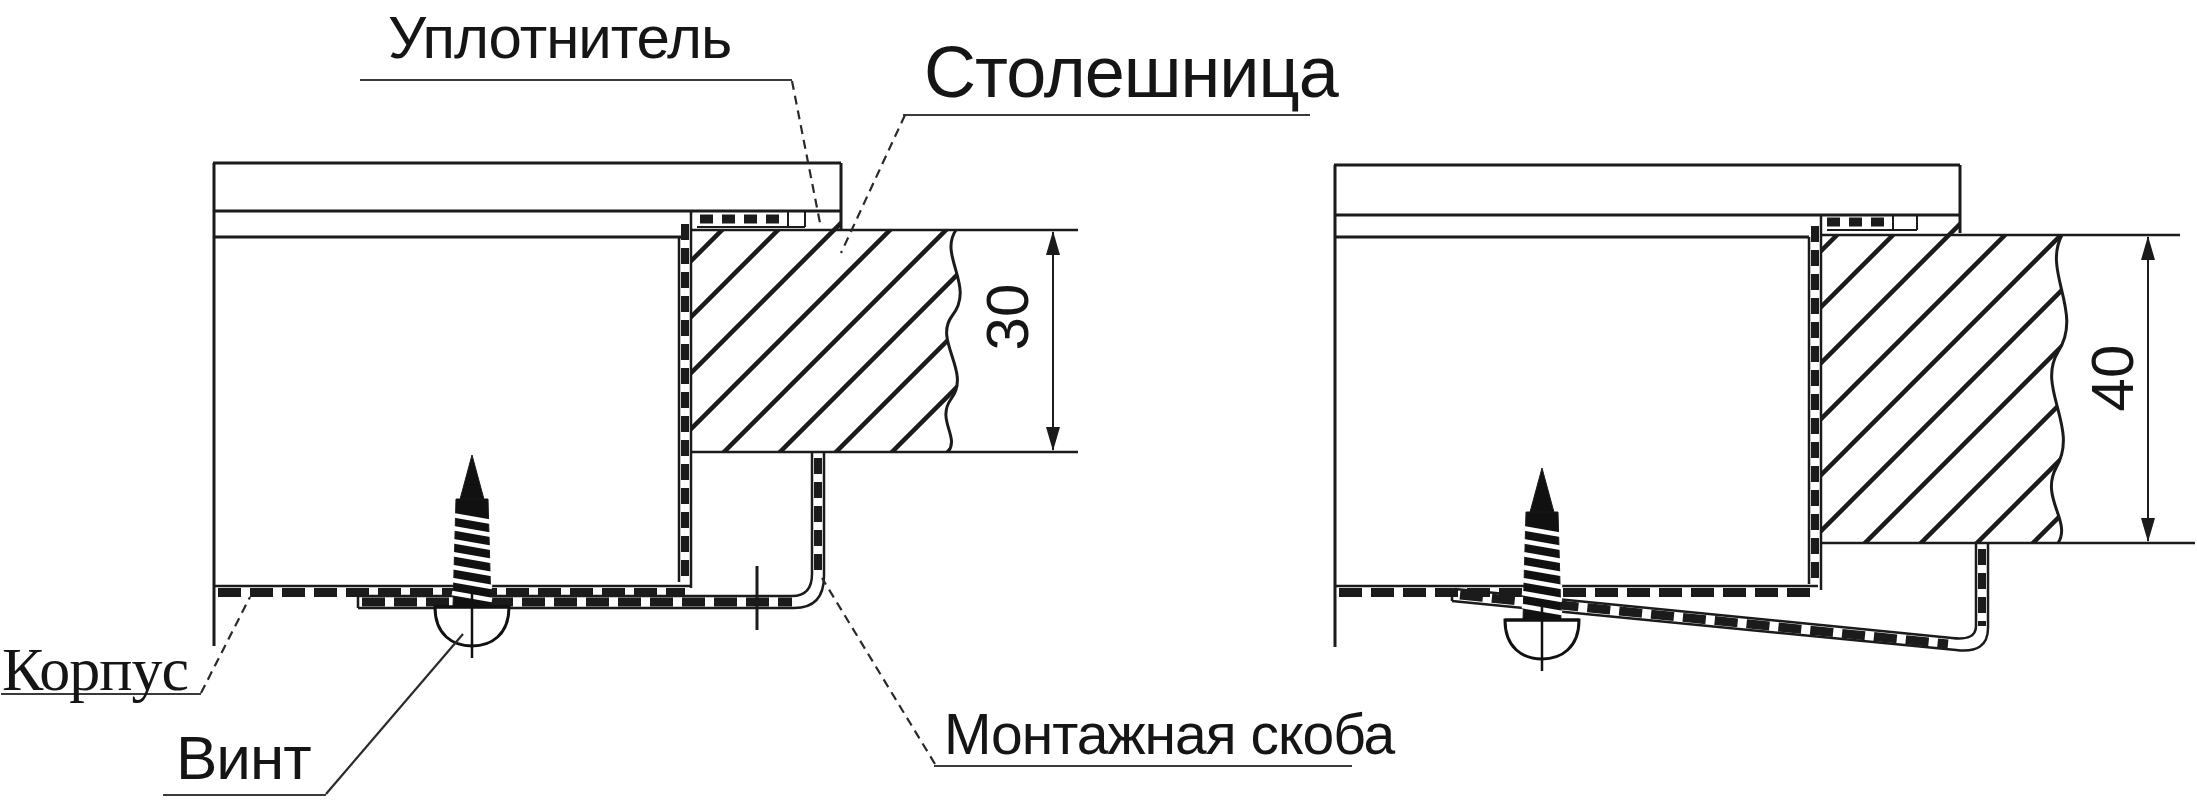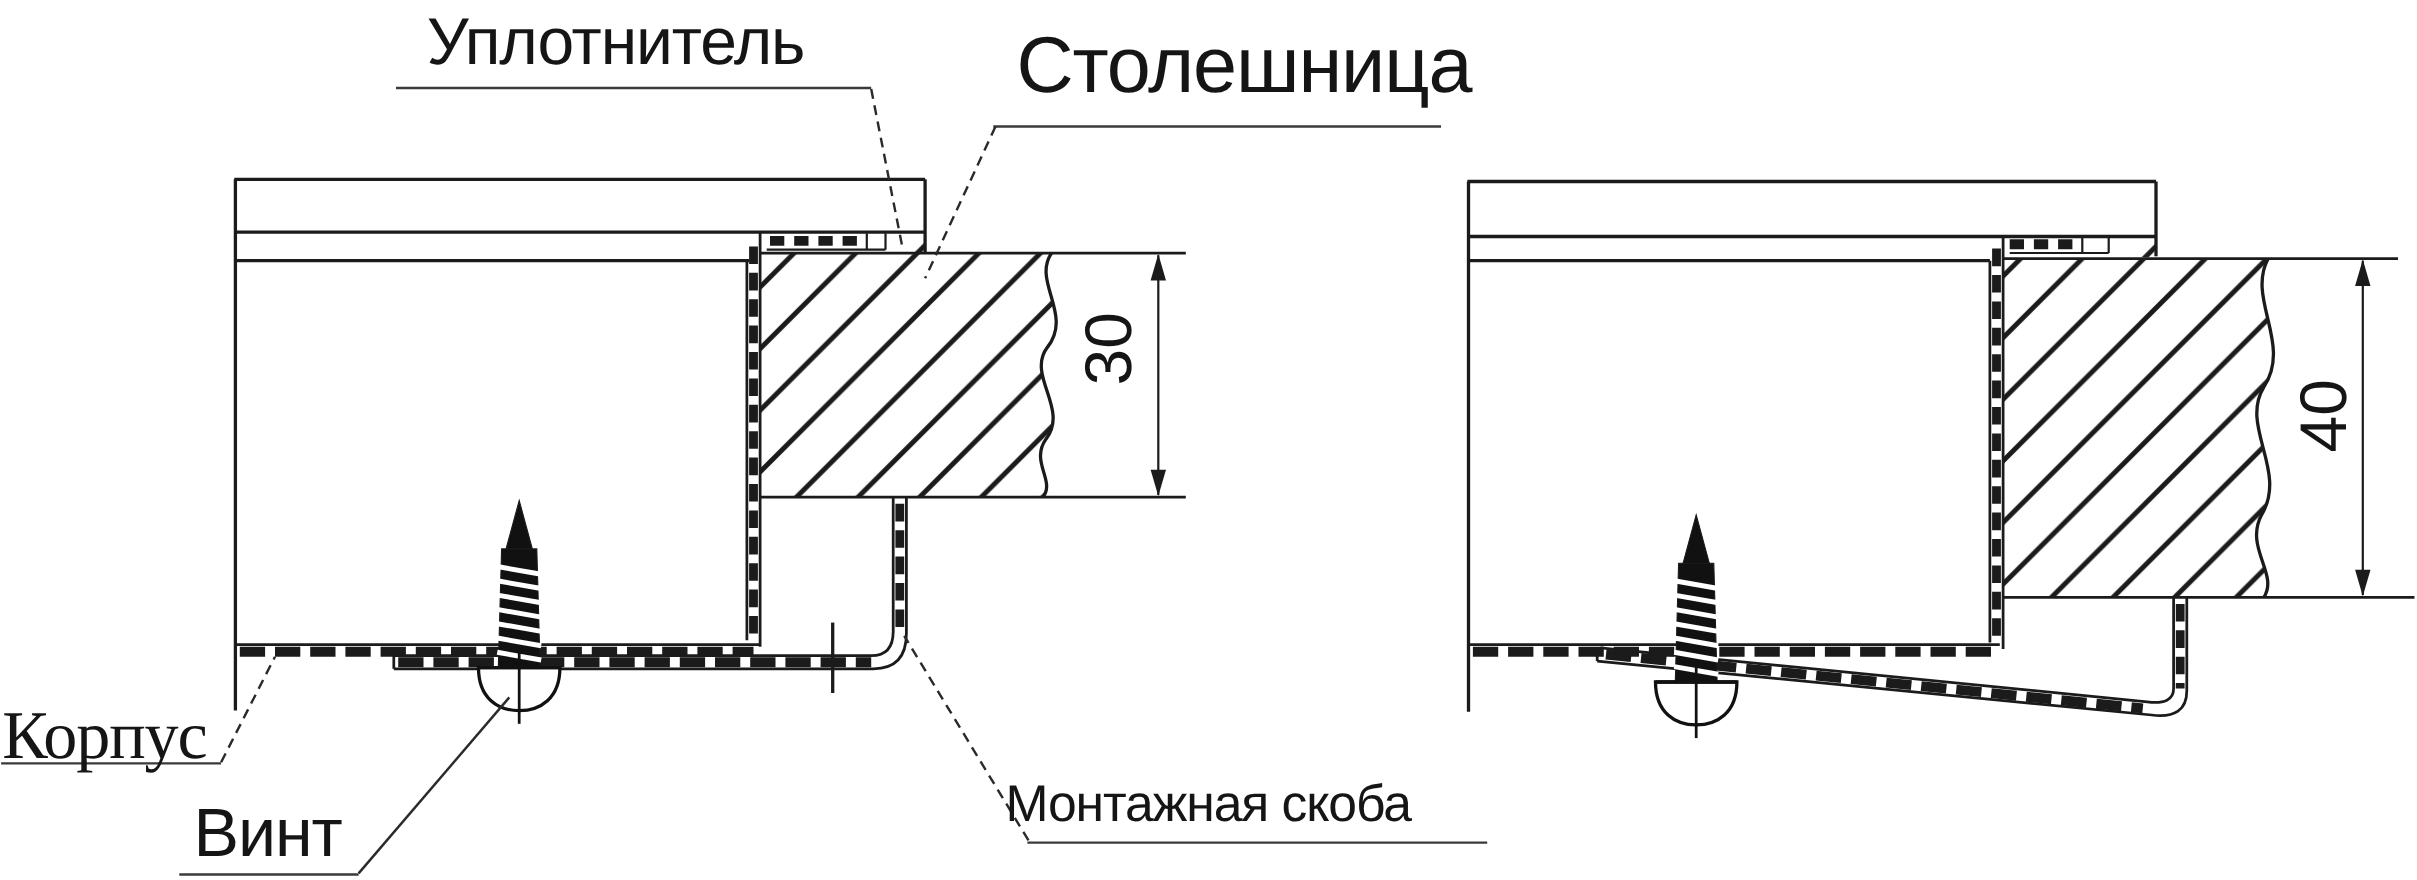--- a/index.html
+++ b/index.html
@@ -15,24 +15,24 @@
   .lbl{
     position:absolute;
     white-space:nowrap;
     color:#151515;
     letter-spacing:-1px;
     line-height:1;
     user-select:none;
     text-align:center;
   }
   .lbl-seal{left:388px;top:8px;font-size:60px;}
-  .lbl-countertop{left:924px;top:24px;font-size:72px;}
+  .lbl-countertop{left:924px;top:36px;font-size:72px;}
   .lbl-body{left:2px;top:638px;font-size:62px;font-family:Liberation Serif, serif;}
   .lbl-screw{left:176px;top:727px;font-size:62px;}
-  .lbl-bracket{left:914px;top:706px;font-size:47px;}
+  .lbl-bracket{left:944px;top:706px;font-size:57px;}
   .dim{
     position:absolute;
     font-size:60px;
     width:70px;height:70px;
     display:flex;align-items:center;justify-content:center;
     transform:rotate(-90deg);
     color:#151515;
   }
   .dim-30{left:972px;top:282px;}
   .dim-40{left:2077px;top:343px;}

